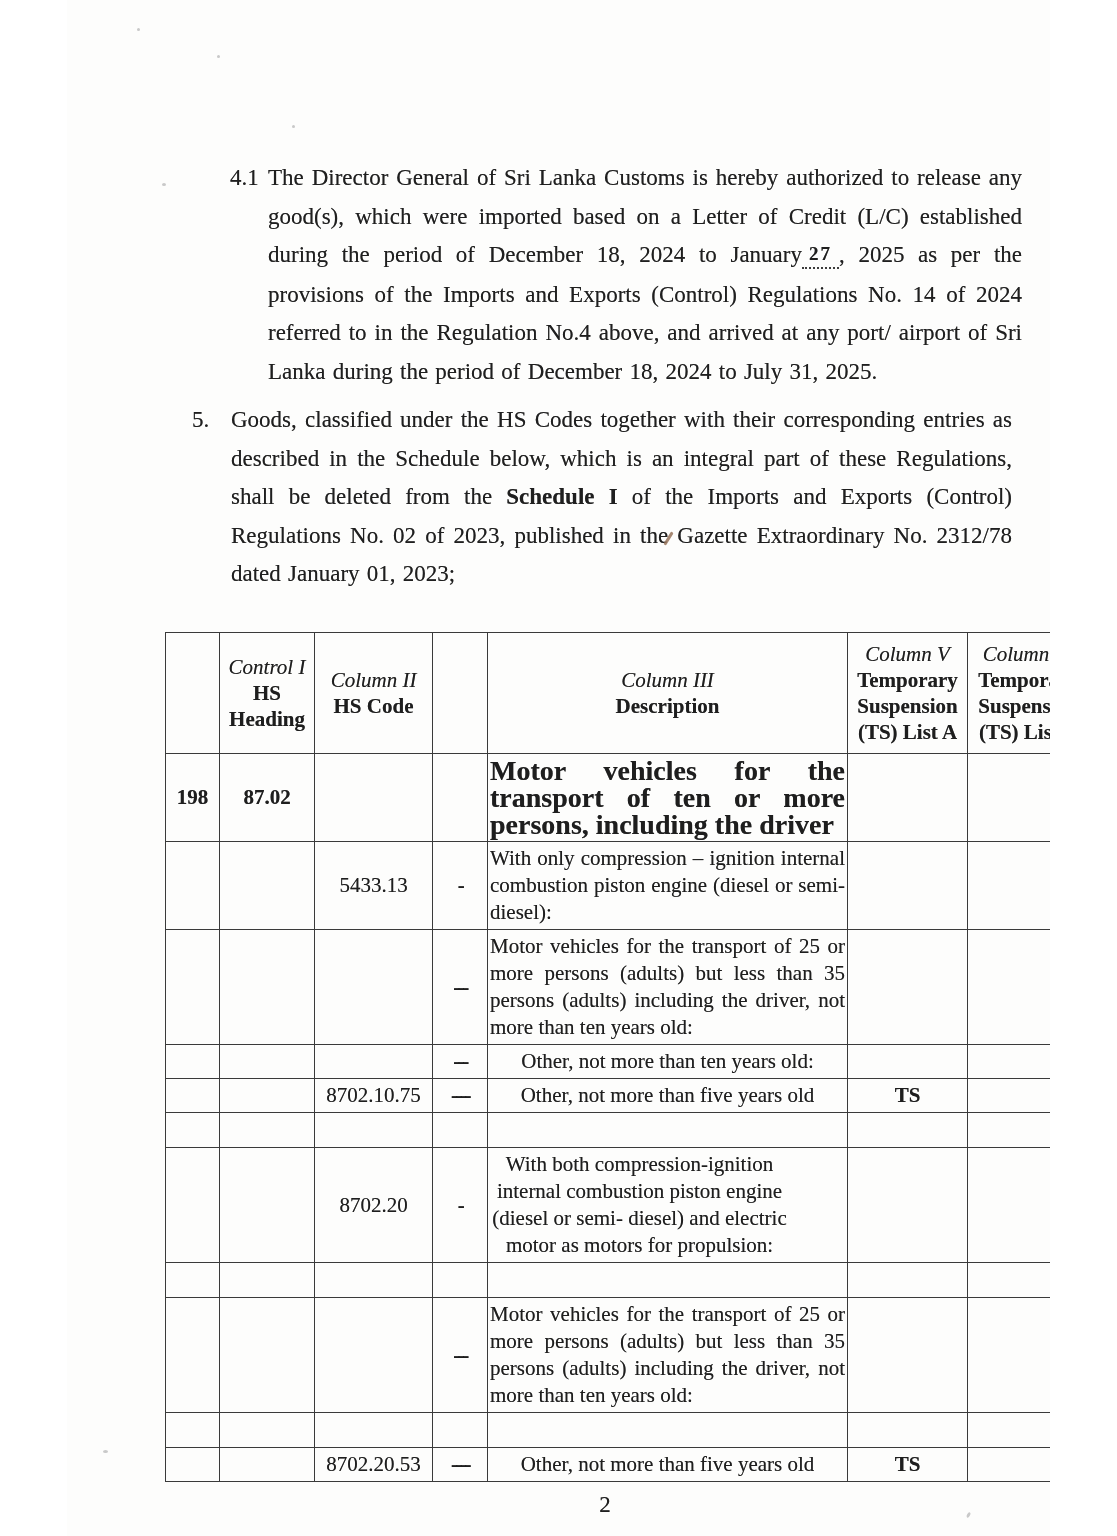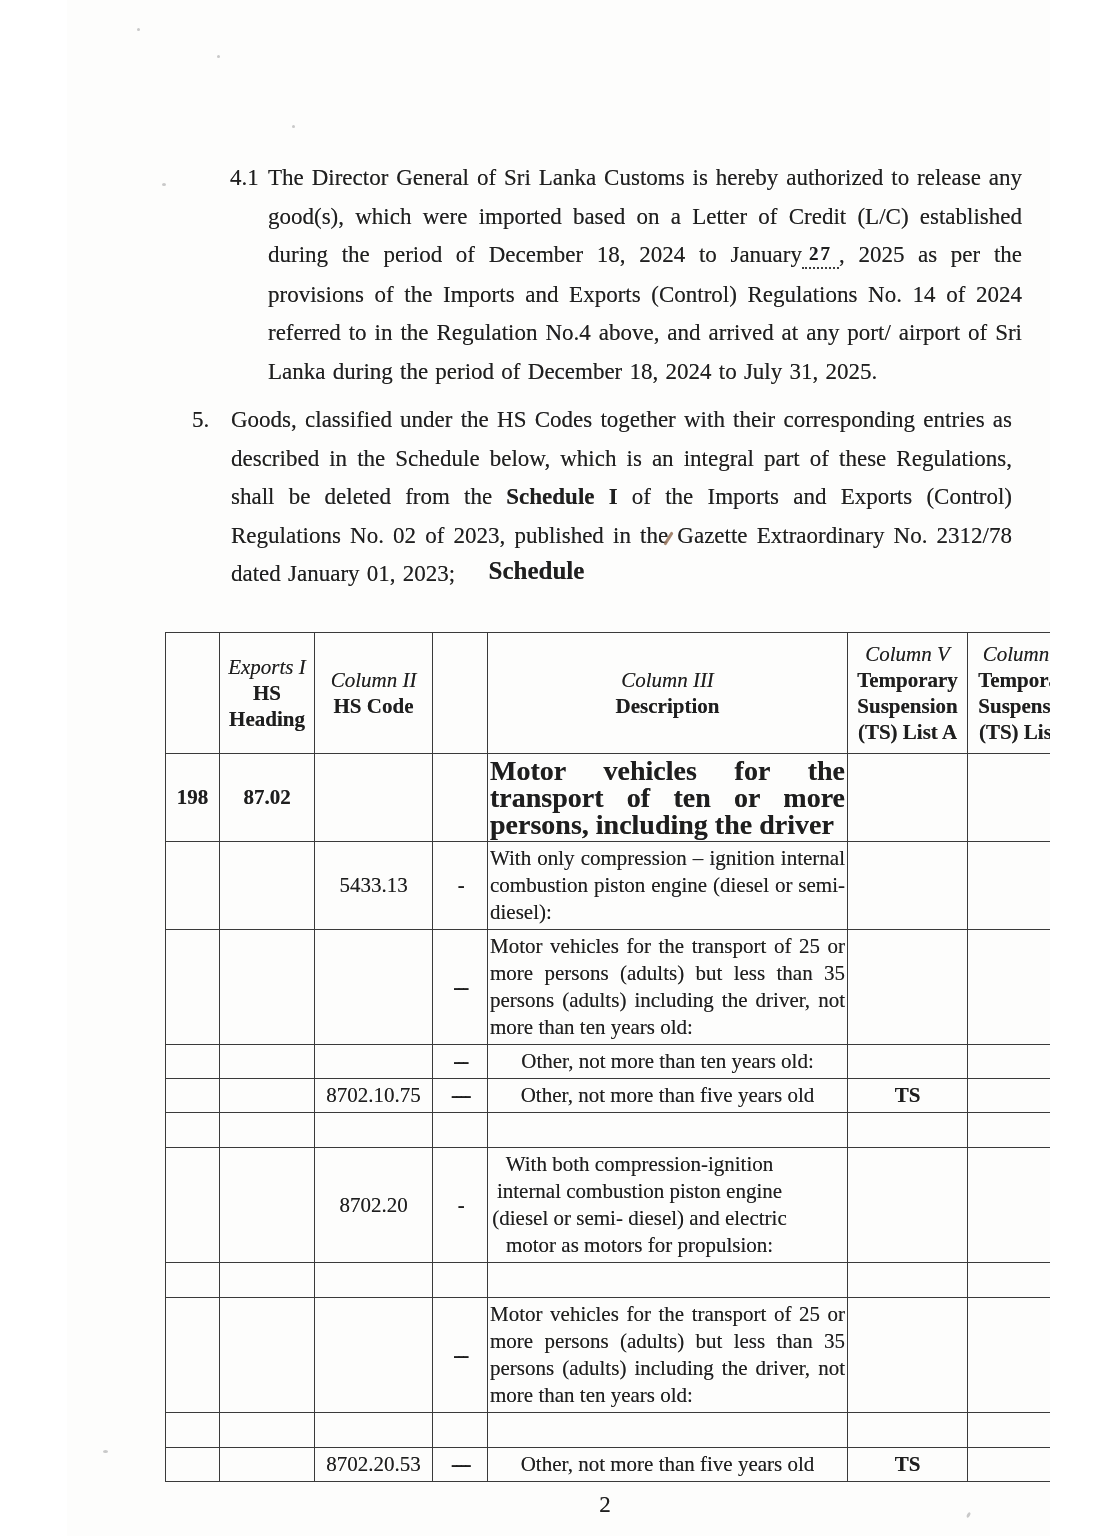--- a/index.html
+++ b/index.html
@@ -117,38 +117,37 @@
 
   <div class="pen-mark"></div>
   <div class="ink-dot"></div>
   <div class="speck" style="left:70px;top:28px;width:3px;height:3px;"></div>
   <div class="speck" style="left:150px;top:55px;width:3px;height:3px;"></div>
   <div class="speck" style="left:225px;top:125px;width:3px;height:3px;"></div>
   <div class="speck" style="left:95px;top:183px;width:4px;height:3px;"></div>
   <div class="speck" style="left:36px;top:1450px;width:5px;height:3px;"></div>
   <div class="speck" style="left:900px;top:1512px;width:3px;height:6px;transform:rotate(30deg);"></div>
 
-  <div class="schedule-title">Schedule</div>
 
   <div class="table-wrap">
     <table class="schedule">
       <colgroup>
         <col style="width:54px">
           <col style="width:95px">
           <col style="width:118px">
         <col style="width:55px">
           <col style="width:360px">
           <col style="width:120px">
           <col style="width:122px">
       </colgroup>
       <thead>
         <tr>
           <th></th>
           <th>
-            <span class="ci">Exports I</span>
+            <span class="ci">Control I</span>
             <span class="cb">HS Heading</span>
           </th>
           <th>
             <span class="ci">Column II</span>
             <span class="cb">HS Code</span>
           </th>
           <th></th>
           <th>
             <span class="ci">Column III</span>
             <span class="cb">Description</span>

